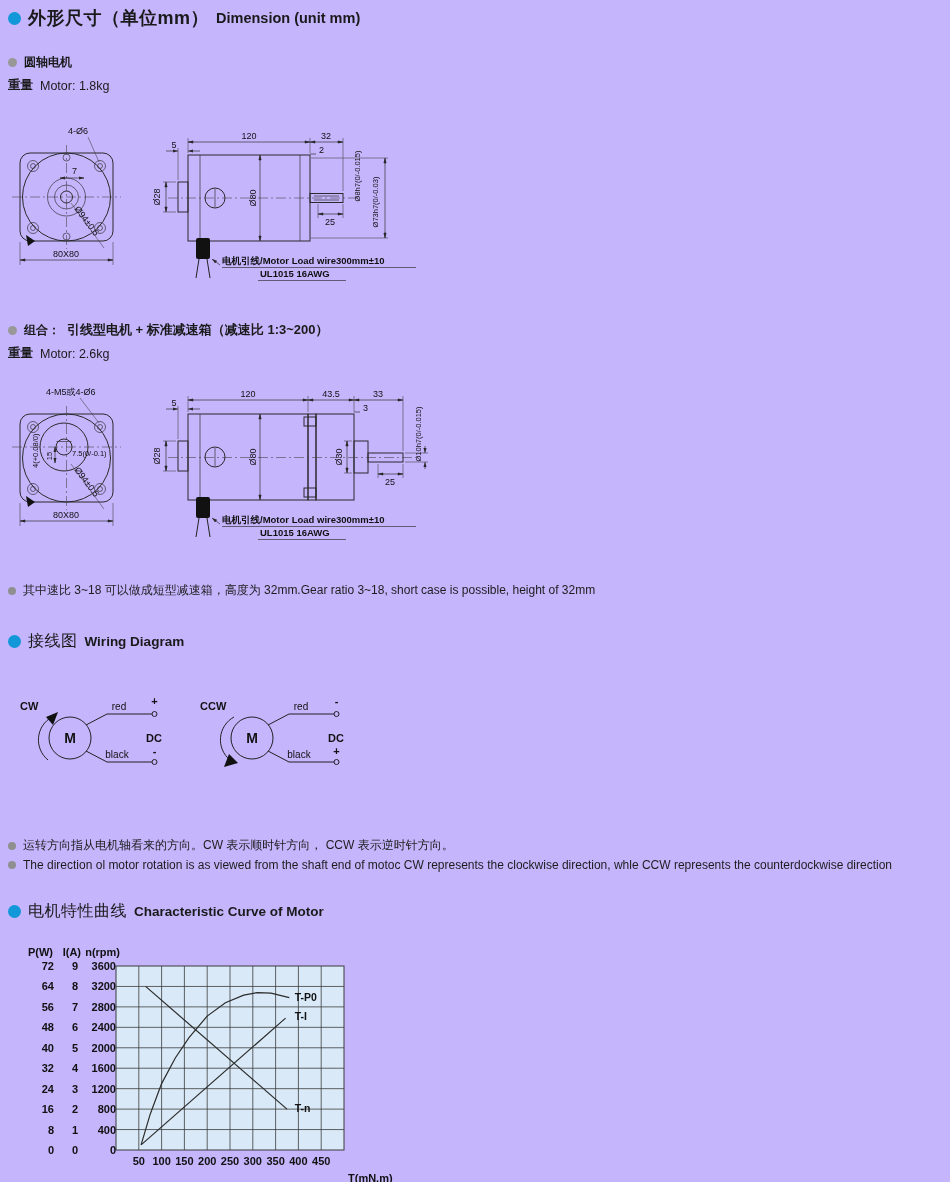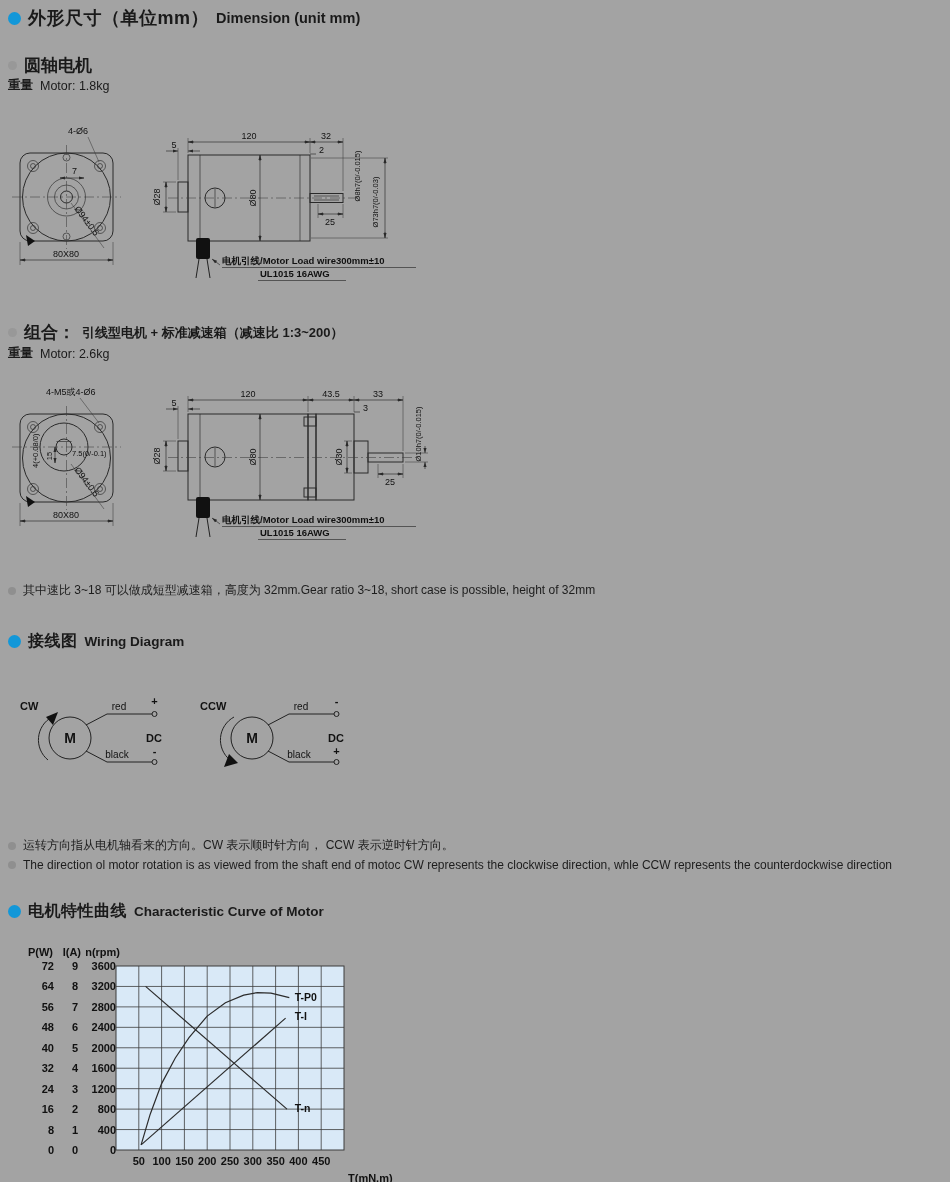--- a/index.html
+++ b/index.html
@@ -1,28 +1,28 @@
 <!DOCTYPE html>
 <html><head>
 <meta charset="utf-8">
 <style>
   *{margin:0;padding:0;box-sizing:border-box}
   html,body{background:#fff}
   body{font-family:"Liberation Sans",sans-serif;color:#1a1a1a}
-  .page{position:relative;width:950px;height:1182px;background:#a3a3a3;overflow:hidden}
+  .page{position:relative;width:950px;height:1182px;background:#c4b5fd;overflow:hidden}
   .row{position:absolute;display:flex;align-items:center;gap:7px;white-space:nowrap}
   .dot{display:inline-block;border-radius:50%;flex:0 0 auto}
   .dot.blue{width:13px;height:13px;background:#1297d8}
   .dot.gray{width:9px;height:9px;background:#989898}
   .dot.gsm{width:8px;height:8px;background:#8f8f8f}
   .t-main-cn{font-size:18px;font-weight:700;letter-spacing:.5px}
   .t-main-en{font-size:14.5px;font-weight:700}
-  .t-mid-cn{font-size:16px;font-weight:700;letter-spacing:.5px}
+  .t-mid-cn{font-size:16px;font-weight:400;letter-spacing:.5px}
   .t-mid-en{font-size:13.5px;font-weight:700}
-  .t-sub{font-size:17px;font-weight:700}
+  .t-sub{font-size:12px;font-weight:700}
   .t-sub-rest{font-size:13px;font-weight:700}
   .t-body{font-size:12.5px}
   .t-body b{font-weight:700}
   .note{font-size:12px;color:#1d1d1d}
   svg{position:absolute;overflow:visible}
   svg text{fill:#111;font-family:"Liberation Sans",sans-serif}
   .d{fill:none;stroke:#2a2a2a;stroke-width:1}
   .thin{fill:none;stroke:#2a2a2a;stroke-width:.65}
   .ext{fill:none;stroke:#3a3a3a;stroke-width:.55}
   .cl{fill:none;stroke:#3a3a3a;stroke-width:.55;stroke-dasharray:10 3 2 3}

